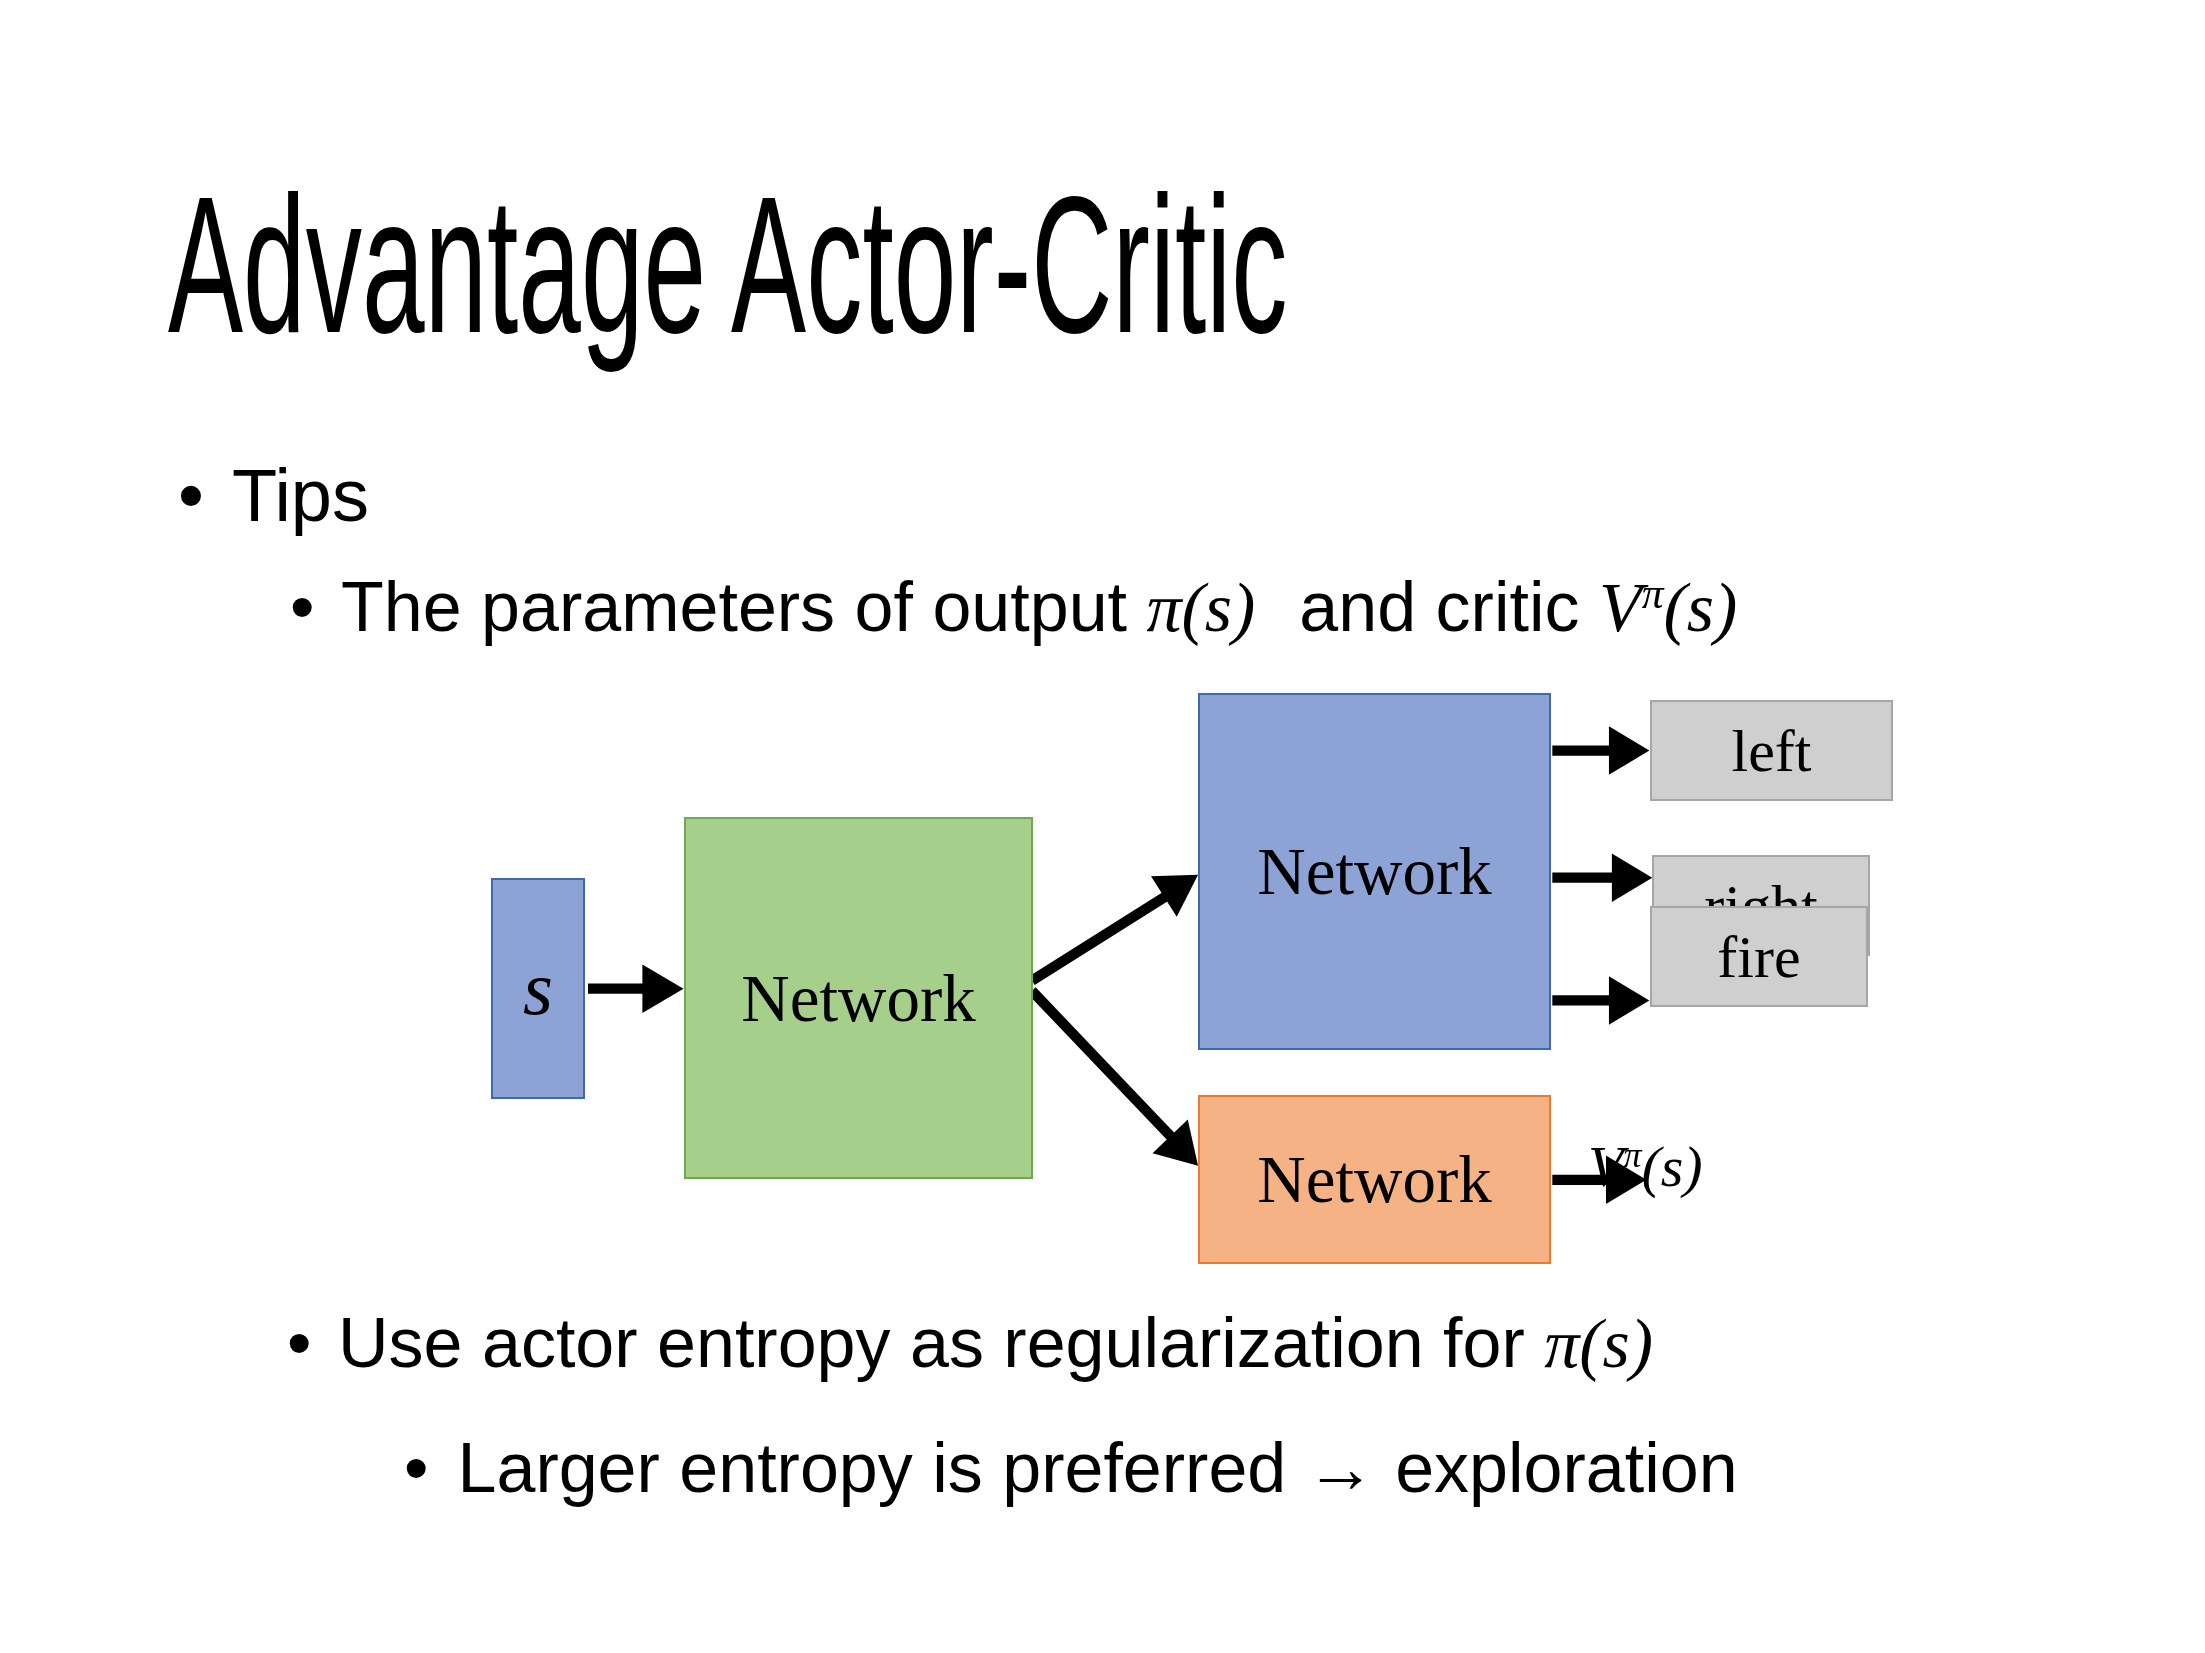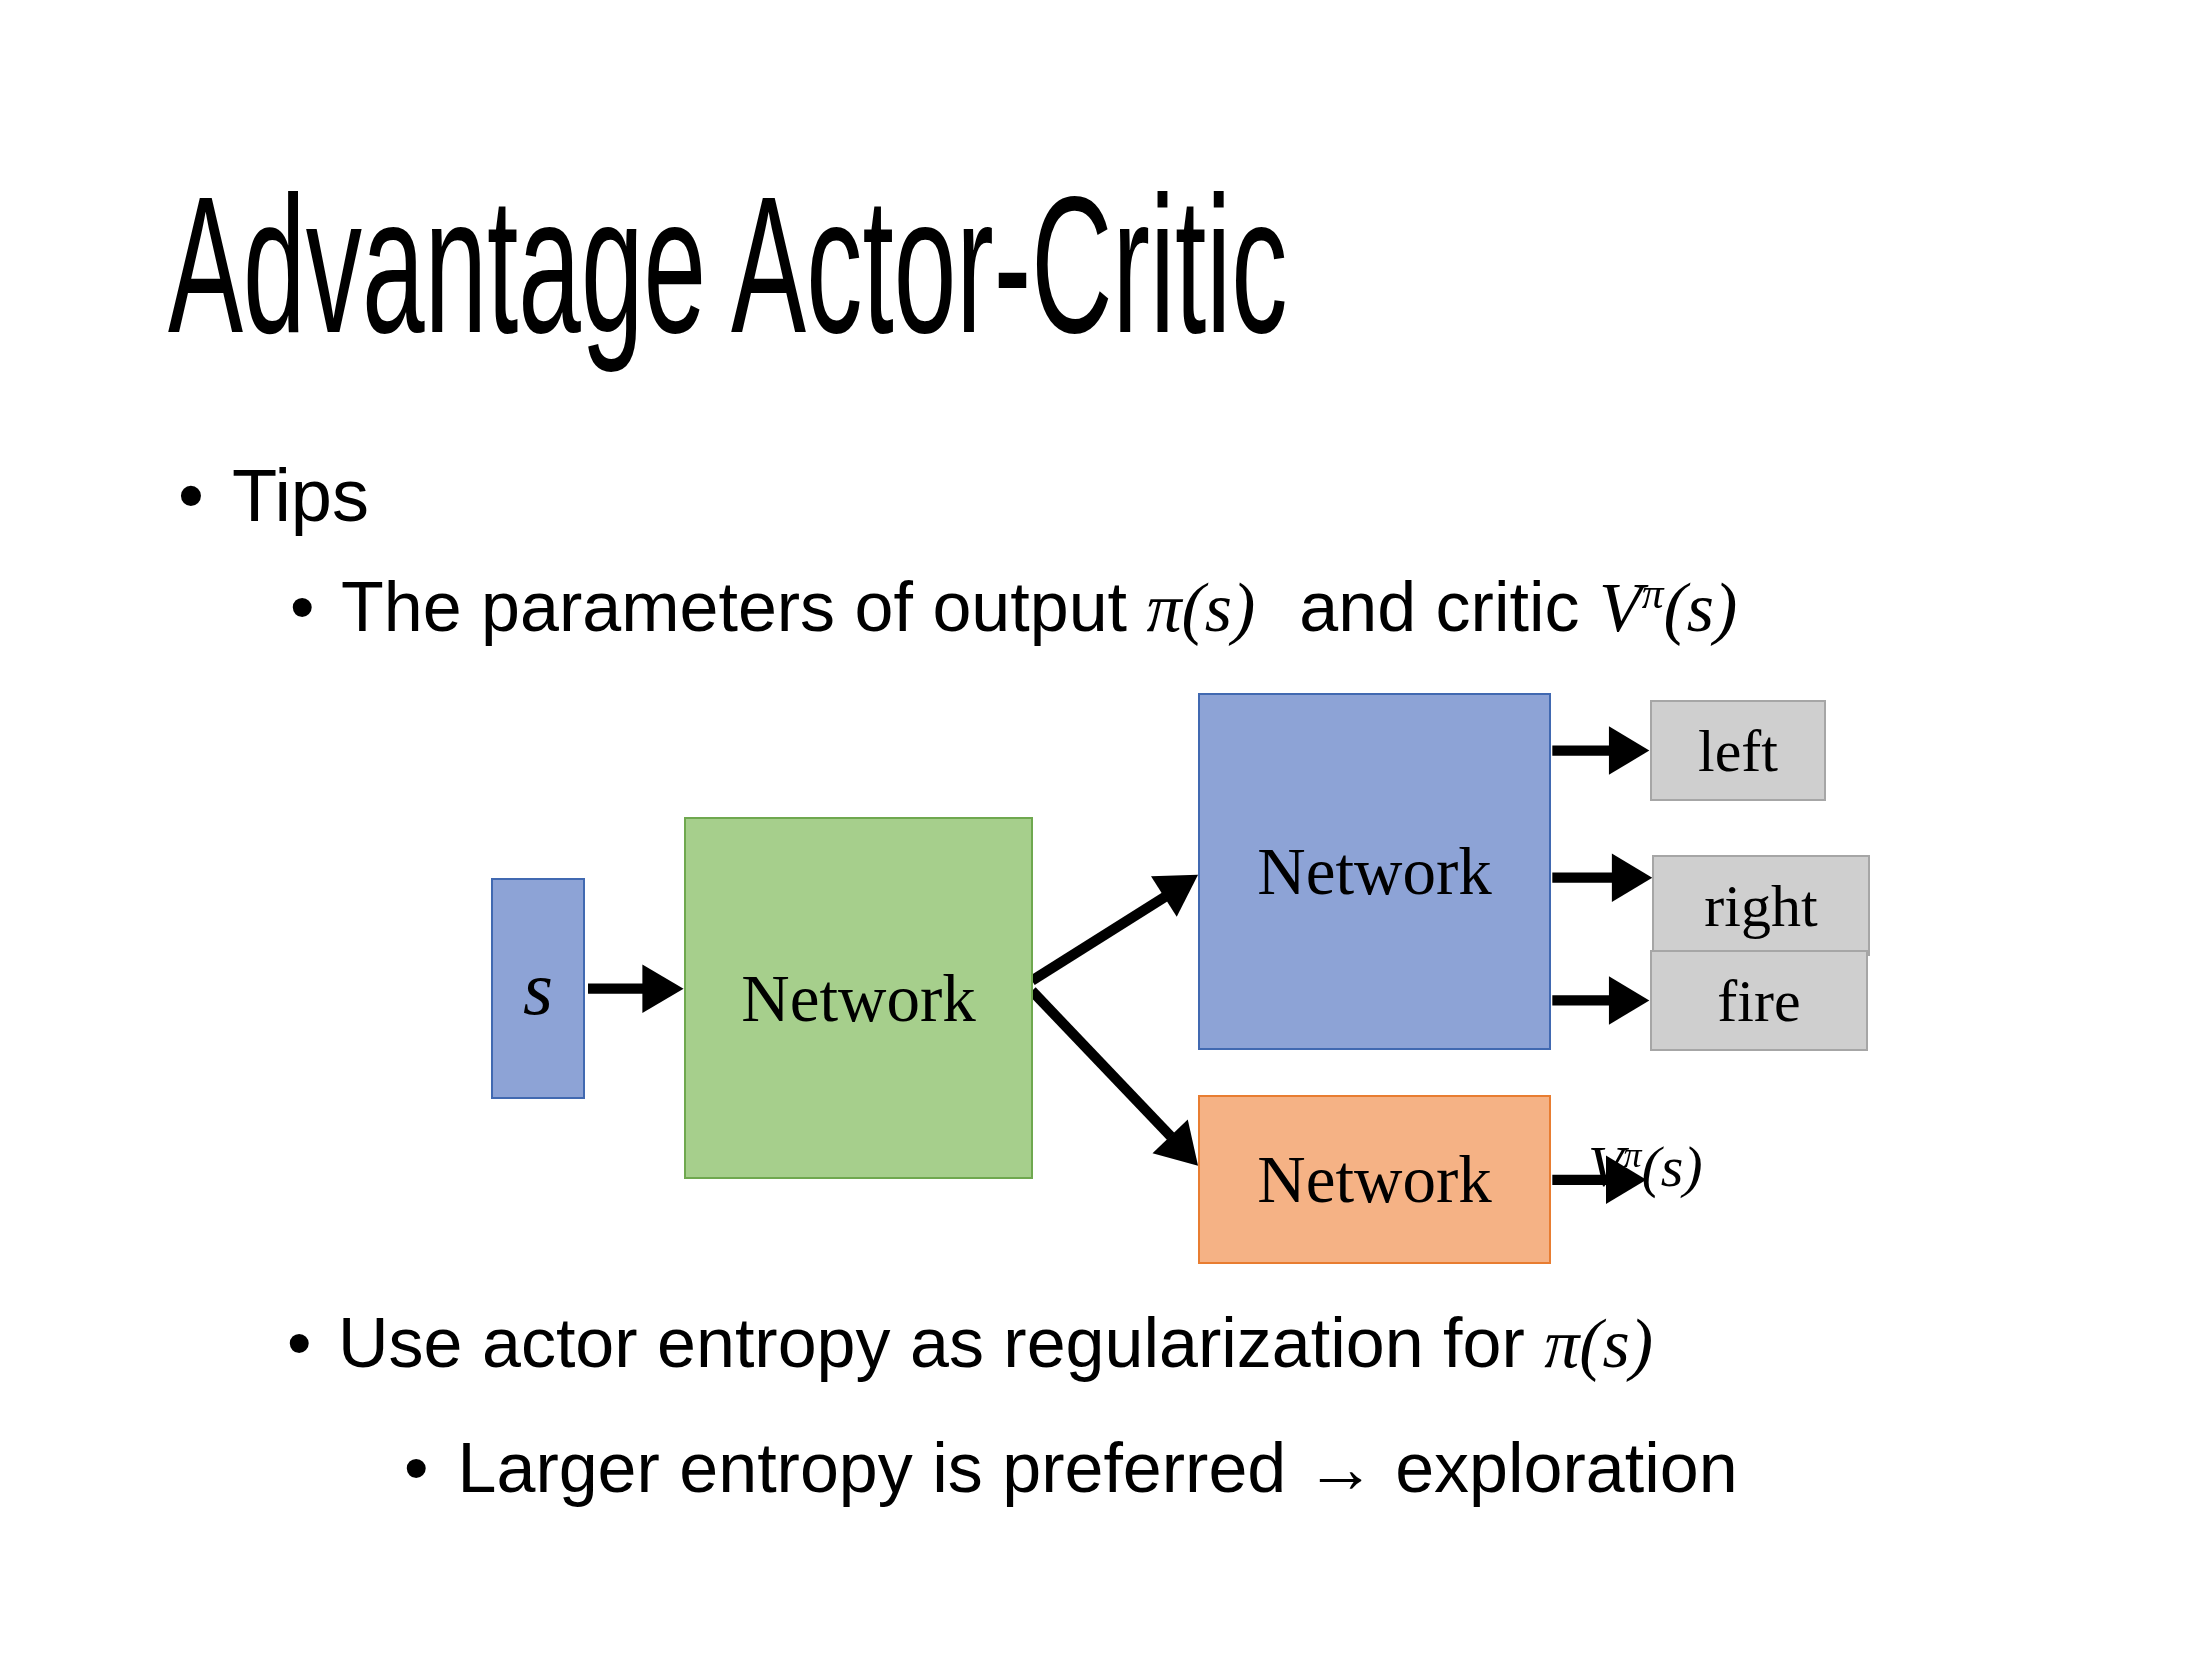--- a/index.html
+++ b/index.html
@@ -79,23 +79,23 @@
   }
   .box-blue   { background: var(--blue-fill);   border: 2.9px solid var(--blue-border); }
   .box-green  { background: var(--green-fill);  border: 2.9px solid var(--green-border); }
   .box-orange { background: var(--orange-fill); border: 2.9px solid var(--orange-border); }
   .box-gray   { background: var(--gray-fill);   border: 2.2px solid var(--gray-border); }
 
   .s-box      { left: 491px;  top: 878px; width: 94px; height: 221px; }
   .shared-box { left: 684px;  top: 817px; width: 349px; height: 362px; }
   .actor-box  { left: 1198px; top: 693px;  width: 353px; height: 357px; }
   .critic-box { left: 1198px; top: 1095px; width: 353px; height: 169px; }
-  .gray-left  { left: 1650px; top: 700px;  width: 176px; height: 101px; }
+  .gray-left  { left: 1650px; top: 700px;  width: 243px; height: 101px; }
   .gray-right { left: 1652px; top: 827px; width: 218px; height: 101px; margin-top: 28px; }
-  .gray-fire  { left: 1650px; top: 950px; width: 218px; height: 101px; }
+  .gray-fire  { left: 1650px; top: 906px; width: 218px; height: 101px; }
 
   .network-label {
     font-size: 67px;
     font-family: Liberation Serif, serif;
   }
   .state-label {
     font-size: 77px;
     font-family: "Liberation Serif", serif;
     font-style: italic;
   }

